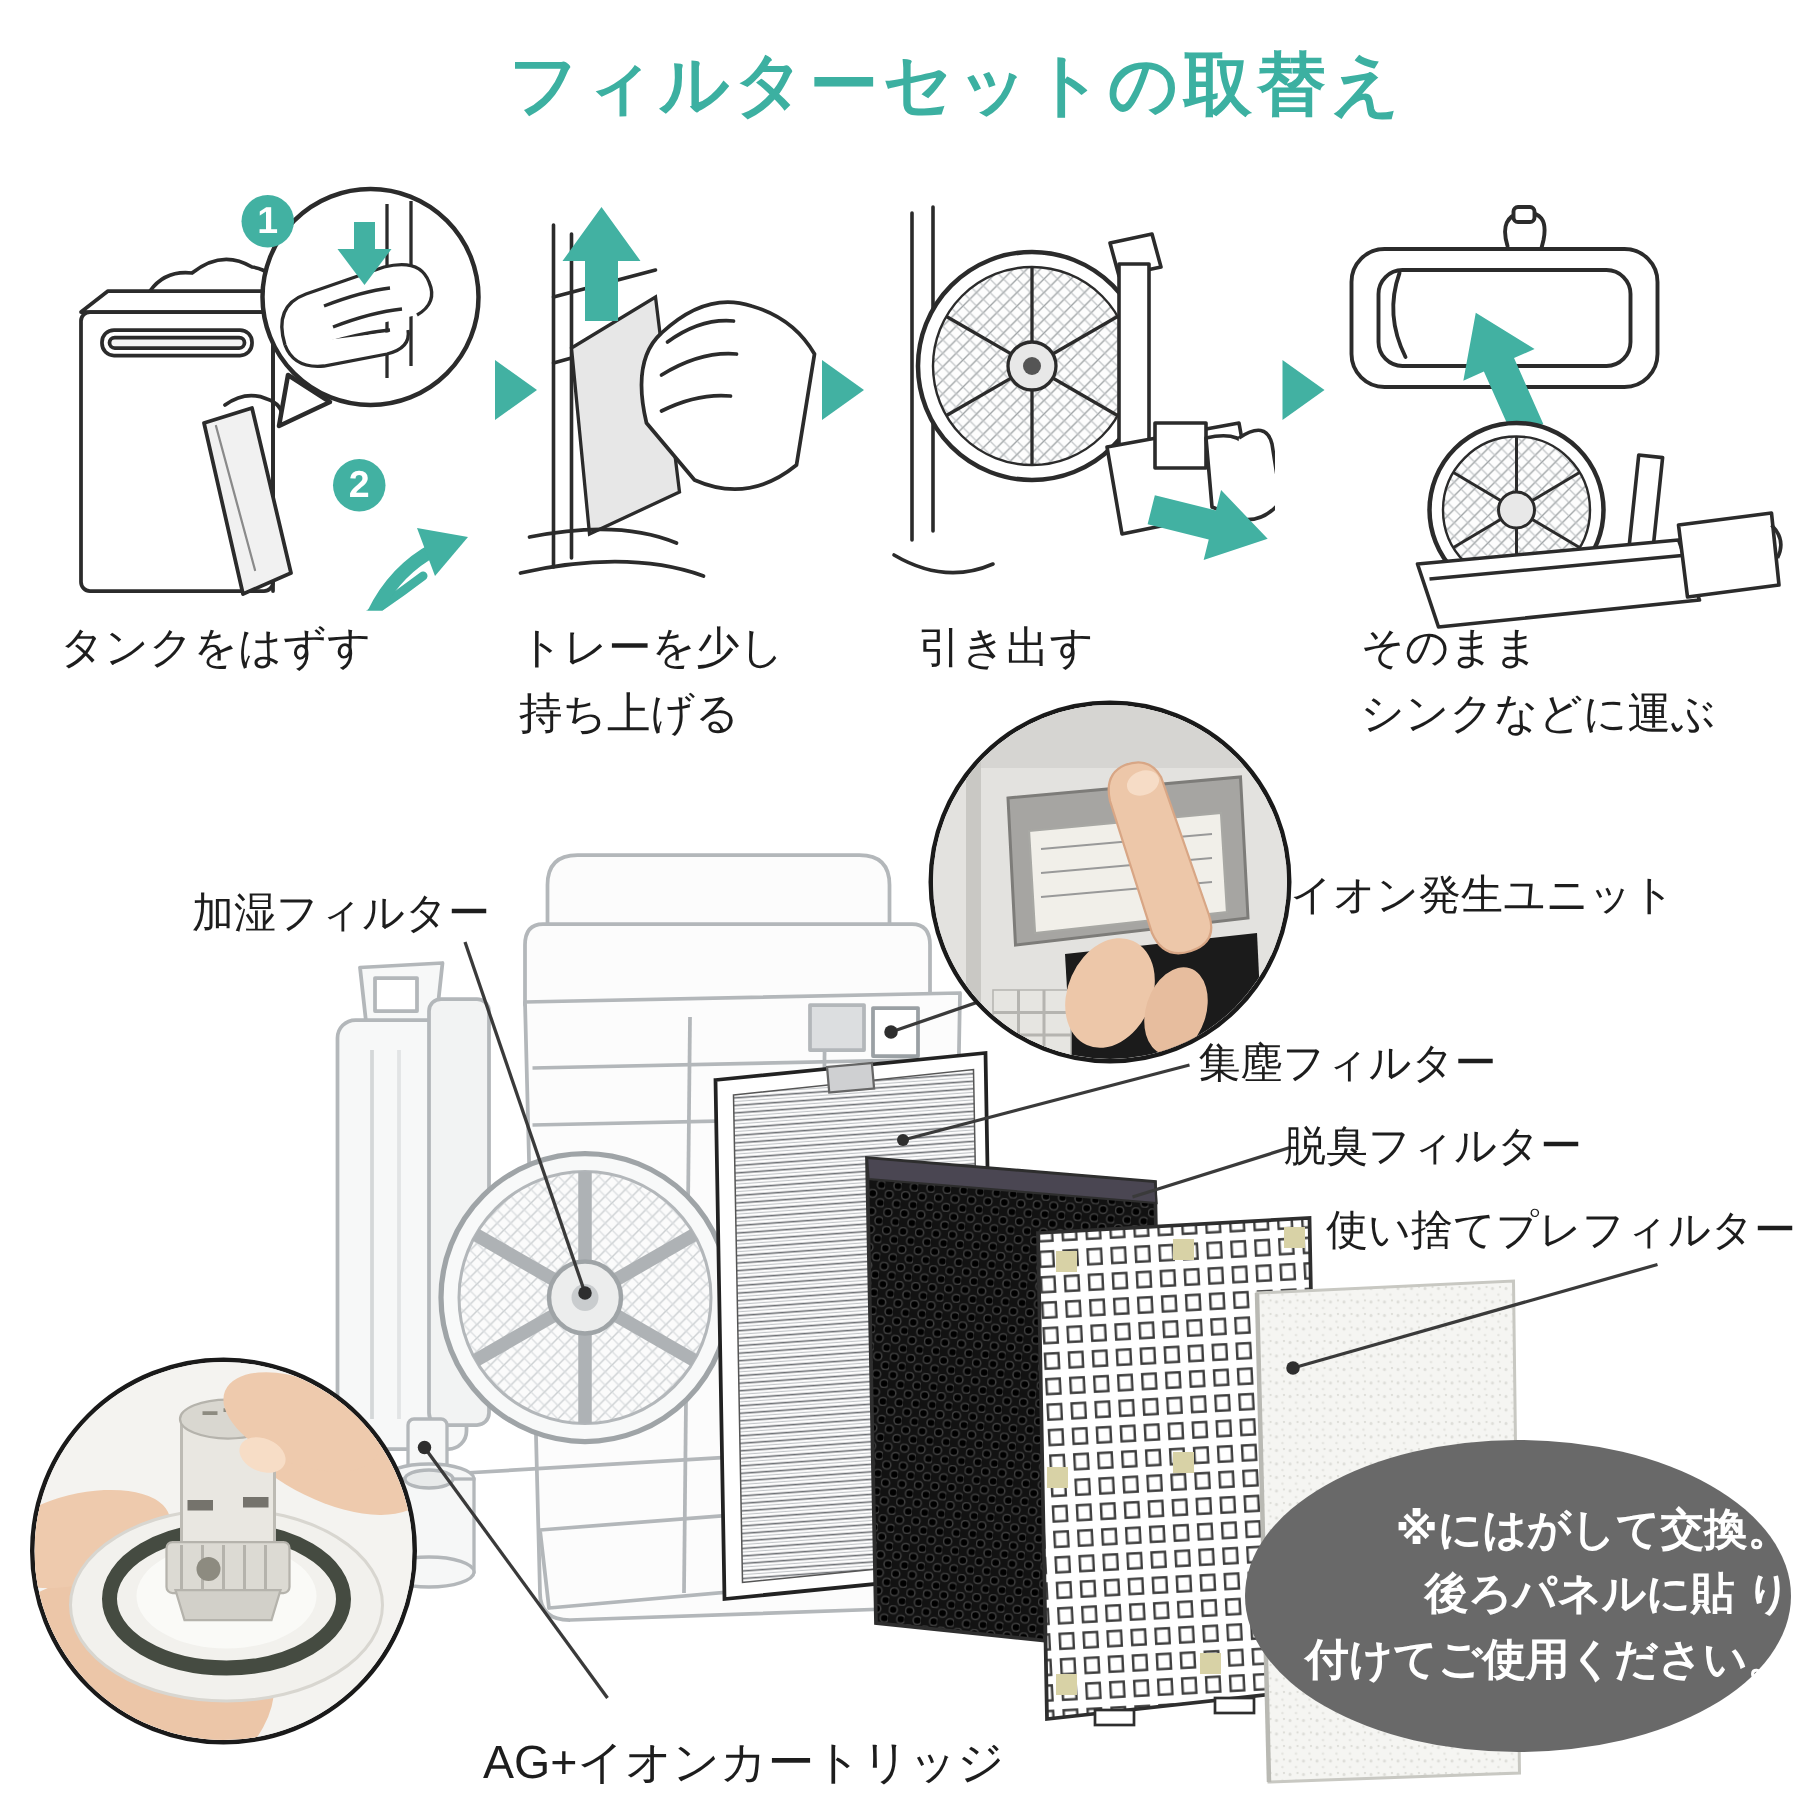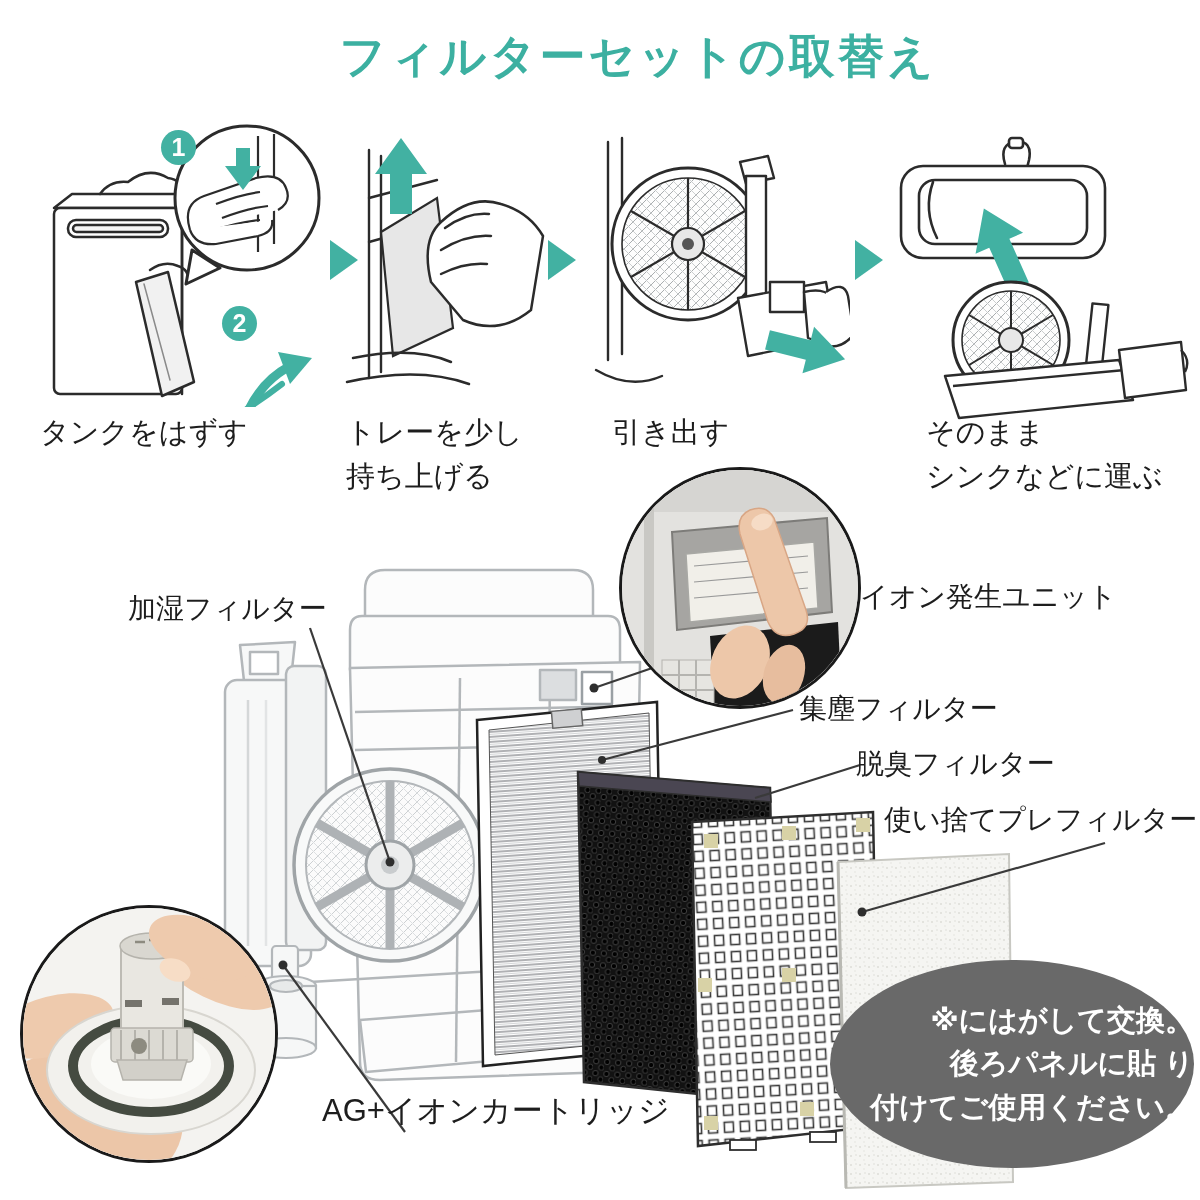--- a/index.html
+++ b/index.html
@@ -171,21 +171,21 @@
       <span></span>
   </div>
   <div class="abs caption" style="left:346px;">
     <span>トレーを少し</span>
       <span>持ち上げる</span>
   </div>
   <div class="abs caption" style="left:612px;">
     <span>引き出す</span>
       <span></span>
   </div>
-  <div class="abs caption" style="left:926px;">
+  <div class="abs caption" style="left:907px;">
     <span>そのまま</span>
       <span>シンクなどに運ぶ</span>
   </div>
 
   <svg class="abs" style="left:210px;top:550px;" width="990" height="650" viewBox="0 0 990 650">
     <defs>
       <pattern id="pleat" width="6" height="5" patternUnits="userSpaceOnUse" patternTransform="rotate(-4)">
         <rect width="6" height="5" fill="#ffffff"></rect>
         <line x1="0" y1="1" x2="6" y2="1" stroke="#6f7276" stroke-width="1.1"></line>
         <line x1="0" y1="3.4" x2="6" y2="3.4" stroke="#c3c6c9" stroke-width="0.8"></line>
@@ -358,21 +358,21 @@
       <ellipse cx="178" cy="40" rx="55" ry="28" fill="#eecaad" transform="rotate(22 178 40)"></ellipse>
       <ellipse cx="152" cy="62" rx="16" ry="11" fill="#f7ddc6" transform="rotate(22 152 62)"></ellipse>
     </svg>
   </div>
 
   <div class="abs plabel" style="left:128px;top:590px;">加湿フィルター</div>
   <div class="abs plabel" style="left:860px;top:578px;">イオン発生ユニット</div>
   <div class="abs plabel" style="left:799px;top:690px;">集塵フィルター</div>
   <div class="abs plabel" style="left:884px;top:801px;">使い捨てプレフィルター</div>
   <div class="abs plabel" style="left:856px;top:745px;">脱臭フィルター</div>
-  <div class="abs plabel" style="left:322px;top:1090px;font-size:31px;">AG+イオンカートリッジ</div>
+  <div class="abs plabel" style="left:322px;top:1154px;font-size:31px;">AG+イオンカートリッジ</div>
 
   <div id="bubble" class="abs">
     <div>※にはがして交換。</div>
     <div>後ろパネルに貼 り</div>
     <div>付けてご使用ください。</div>
   </div>
 
 </div>
 
 </body></html>

